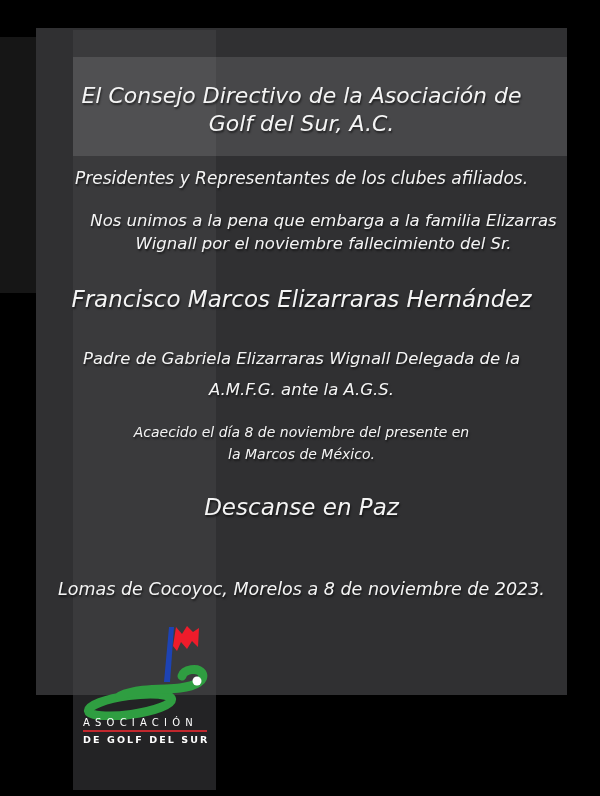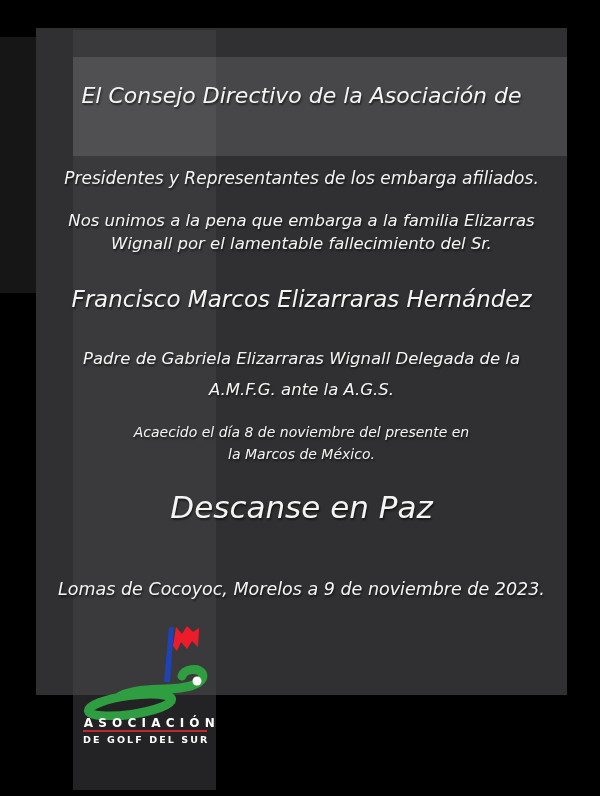--- a/index.html
+++ b/index.html
@@ -16,69 +16,70 @@
   .bg-colbottom{left:73px;top:695px;width:143px;height:95px;background:#232325;}
 
   .txt{
     position:absolute;left:36px;width:531px;text-align:center;
     color:#f4f4f4;font-style:italic;
     text-shadow:1px 2px 2px rgba(0,0,0,0.55);
     white-space:nowrap;
   }
   .t-title{top:82px;font-size:22px;line-height:28px;}
   .t-presidentes{top:167px;font-size:17px;line-height:22px;}
-  .t-condolence{top:209px;font-size:16.5px;line-height:23px;}
+  .t-condolence{top:209px;font-size:16.5px;line-height:23px;padding-left:22px;}
   .t-name{top:285px;font-size:23px;line-height:28px;}
   .t-padre{top:348px;font-size:16.5px;line-height:22px;font-style:italic;}
   .t-amfg{top:379px;font-size:16.5px;line-height:22px;text-align:center;}
   .t-acaecido{top:421px;font-size:14px;line-height:22px;}
-  .t-descanse{top:493px;font-size:31px;line-height:28px;}
+  .t-descanse{top:493px;font-size:23px;line-height:28px;}
   .t-lomas{top:578px;font-size:17.5px;line-height:22px;}
 
   .logo-art{position:absolute;left:70px;top:620px;width:140px;height:100px;}
   .logo-text{position:absolute;left:70px;top:718px;width:150px;color:#fff;font-style:normal;}
-  .logo-line1{font-size:12px;font-weight:bold;letter-spacing:5.2px;line-height:10px;padding-left:13px;white-space:nowrap;text-align:right;}
+  .logo-line1{font-size:10px;font-weight:normal;letter-spacing:5.2px;line-height:10px;padding-left:13px;white-space:nowrap;}
   .logo-rule{height:2px;width:124px;margin:2px 0 3px 13px;}
   .logo-line2{font-size:9.5px;font-weight:bold;letter-spacing:2.1px;line-height:10px;padding-left:13px;white-space:nowrap;}
 </style>
 </head>
 <body>
 
 <div class="canvas">
 
   <div class="rect bg-sliver"></div>
   <div class="rect bg-main"></div>
   <div class="rect bg-band"></div>
   <div class="rect bg-col"></div>
   <div class="rect bg-colbottom"></div>
 
   <div class="txt t-title">
     <div>El Consejo Directivo de la Asociación de</div>
+    <div>Golf del Sur, A.C.</div>
   </div>
 
-  <div class="txt t-presidentes">Presidentes y Representantes de los embarga afiliados.</div>
+  <div class="txt t-presidentes">Presidentes y Representantes de los clubes afiliados.</div>
 
   <div class="txt t-condolence">
     <div>Nos unimos a la pena que embarga a la familia Elizarras</div>
-    <div>Wignall por el lamentable fallecimiento del Sr.</div>
+    <div>Wignall por el noviembre fallecimiento del Sr.</div>
   </div>
 
   <div class="txt t-name">Francisco Marcos Elizarraras Hernández</div>
 
   <div class="txt t-padre">Padre de Gabriela Elizarraras Wignall Delegada de la</div>
   <div class="txt t-amfg">A.M.F.G. ante la A.G.S.</div>
 
   <div class="txt t-acaecido">
     <div>Acaecido el día 8 de noviembre del presente en</div>
     <div>la Marcos de México.</div>
   </div>
 
   <div class="txt t-descanse">Descanse en Paz</div>
 
-  <div class="txt t-lomas">Lomas de Cocoyoc, Morelos a 9 de noviembre de 2023.</div>
+  <div class="txt t-lomas">Lomas de Cocoyoc, Morelos a 8 de noviembre de 2023.</div>
 
   <svg class="logo-art" viewBox="0 0 140 100" aria-hidden="true">
     <ellipse cx="60" cy="85" rx="42" ry="9.5" fill="none" stroke-width="9" transform="rotate(-8 60 85)" stroke="#2f9e41"></ellipse>
     <path d="M50,76 C70,67 98,70 110,68 C126,66 136,60 132,53 C128,47 114,49 112,56" fill="none" stroke-width="9" stroke-linecap="round" stroke="#2f9e41"></path>
     <polygon points="99,7 104,7 100,62 94,62" fill="#1d43b4"></polygon>
     <path d="M103,26 L106,7 L112,14 L117,6 L123,12 L129,8 L128,27 L122,21 L117,29 L111,22 L107,31 Z" fill="#ee1c2b"></path>
     <circle cx="127" cy="61" r="4.5" fill="#ffffff"></circle>
   </svg>
 
   <div class="logo-text">

